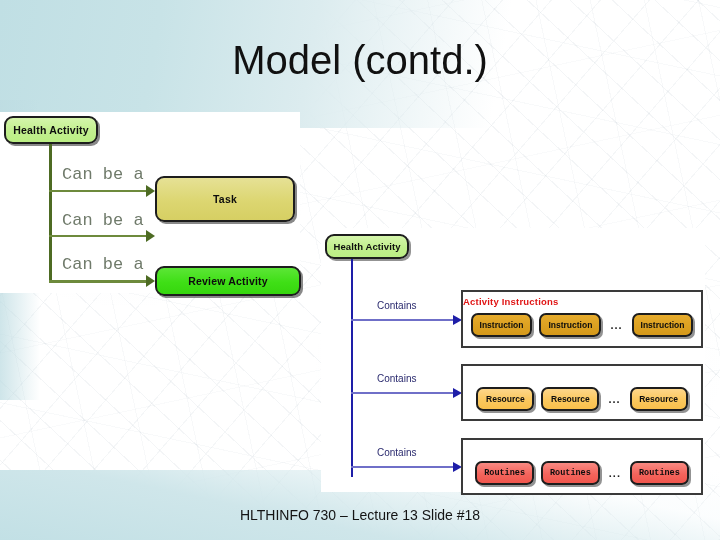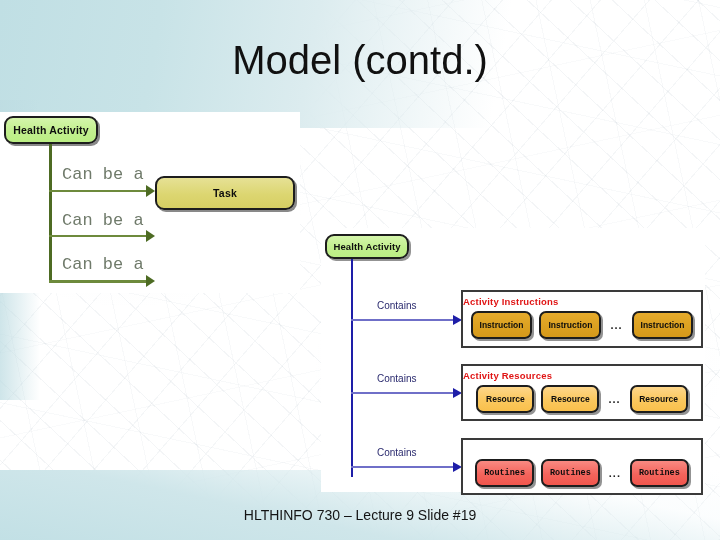--- a/index.html
+++ b/index.html
@@ -96,21 +96,21 @@
     font-family: "Liberation Sans", sans-serif;
     text-align: center;
   }
   #l-root {
     left: 4px; top: 4px;
     width: 94px; height: 28px;
     background: linear-gradient(180deg, #d4f5ab 0%, #c2ef8e 55%, #bbee84 100%);
   }
   #l-task {
     left: 155px; top: 64px;
-    width: 140px; height: 34px;
+    width: 140px; height: 46px;
     background: linear-gradient(180deg, #e6e195 0%, #dcd671 55%, #d6cf63 100%);
   }
   #l-dca {
     left: 155px; top: 110px;
     width: 140px; height: 28px;
     background: linear-gradient(180deg, #f6fbe4 0%, #eff7d2 55%, #eaf4c6 100%);
   }
   #l-rev {
     left: 155px; top: 154px;
     width: 146px; height: 30px;
@@ -226,23 +226,23 @@
     align-items: center;
     justify-content: center;
     gap: 7px;
     padding: 0 7px;
     box-sizing: border-box;
   }
   .rchip {
     box-sizing: border-box;
     border: 2px solid #1d1d1d;
     border-radius: 7px;
-    height: 16px;
+    height: 24px;
     min-width: 58px;
-    padding: 12px 7px;
+    padding: 0 7px;
     display: flex;
     align-items: center;
     justify-content: center;
     font-size: 8.5px;
     font-weight: bold;
     color: #0d0d0d;
     box-shadow: 2px 2px 0 rgba(40,40,40,0.5);
     font-family: "Liberation Sans", sans-serif;
     white-space: nowrap;
   }
@@ -302,20 +302,21 @@
     <div class="llabel" style="left:62px; top:53px;">Can be a</div>
     <div id="l-task" class="lbox">Task</div>
 
     <div class="lline-h" style="left:49px; top:123px; width:100px;"></div>
     <div class="lhead" style="left:146px; top:118px;"></div>
     <div class="llabel" style="left:62px; top:99px;">Can be a</div>
 
     <div class="lline-h" style="left:49px; top:168px; width:100px; height:3px;"></div>
     <div class="lhead" style="left:146px; top:163px;"></div>
     <div class="llabel" style="left:62px; top:143px;">Can be a</div>
+    <div id="l-rev" class="lbox">Review Activity</div>
   </div>
 
   <div id="right-diagram" class="pic-panel">
 
     <div id="r-root" class="rbox">Health Activity</div>
     <div id="r-trunk"></div>
 
     <div class="rbranch" style="top:91px;"></div>
     <div class="rhead" style="left:132px; top:87px;"></div>
     <div class="rlabel" style="left:56px; top:72px;">Contains</div>
@@ -326,21 +327,20 @@
         <div class="rchip chip-instruction">Instruction</div>
         <div class="rellipsis">...</div>
         <div class="rchip chip-instruction">Instruction</div>
       </div>
     </div>
 
     <div class="rbranch" style="top:164px;"></div>
     <div class="rhead" style="left:132px; top:160px;"></div>
     <div class="rlabel" style="left:56px; top:145px;">Contains</div>
     <div class="rgroup" style="top:136px; height:57px;">
-      <div class="rgroup-title">Activity Resources</div>
       <div class="rgroup-items">
         <div class="rchip chip-resource">Resource</div>
         <div class="rchip chip-resource">Resource</div>
         <div class="rellipsis">...</div>
         <div class="rchip chip-resource">Resource</div>
       </div>
     </div>
 
     <div class="rbranch" style="top:238px;"></div>
     <div class="rhead" style="left:132px; top:234px;"></div>
@@ -349,16 +349,16 @@
       <div class="rgroup-items">
         <div class="rchip chip-routine">Routines</div>
         <div class="rchip chip-routine">Routines</div>
         <div class="rellipsis">...</div>
         <div class="rchip chip-routine">Routines</div>
       </div>
     </div>
   </div>
 
   <div id="footer">
-    <span class="fcode">HLTHINFO 730</span><span> – Lecture 9 Slide #19</span>
+    <span class="fcode">HLTHINFO 730</span><span> – Lecture 13 Slide #18</span>
   </div>
 
 </div>
 
 </body></html>

